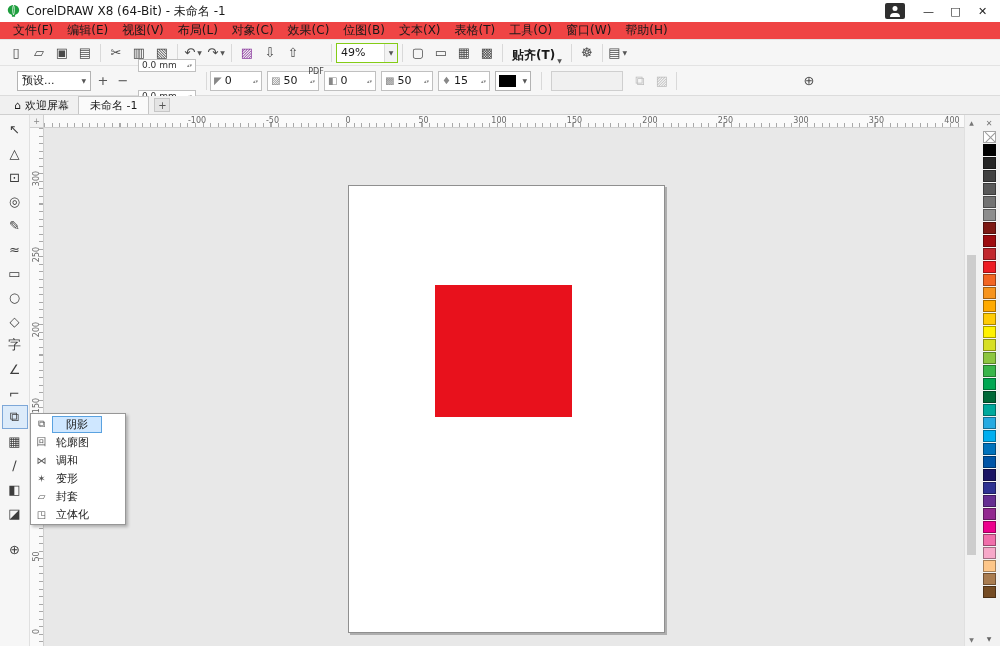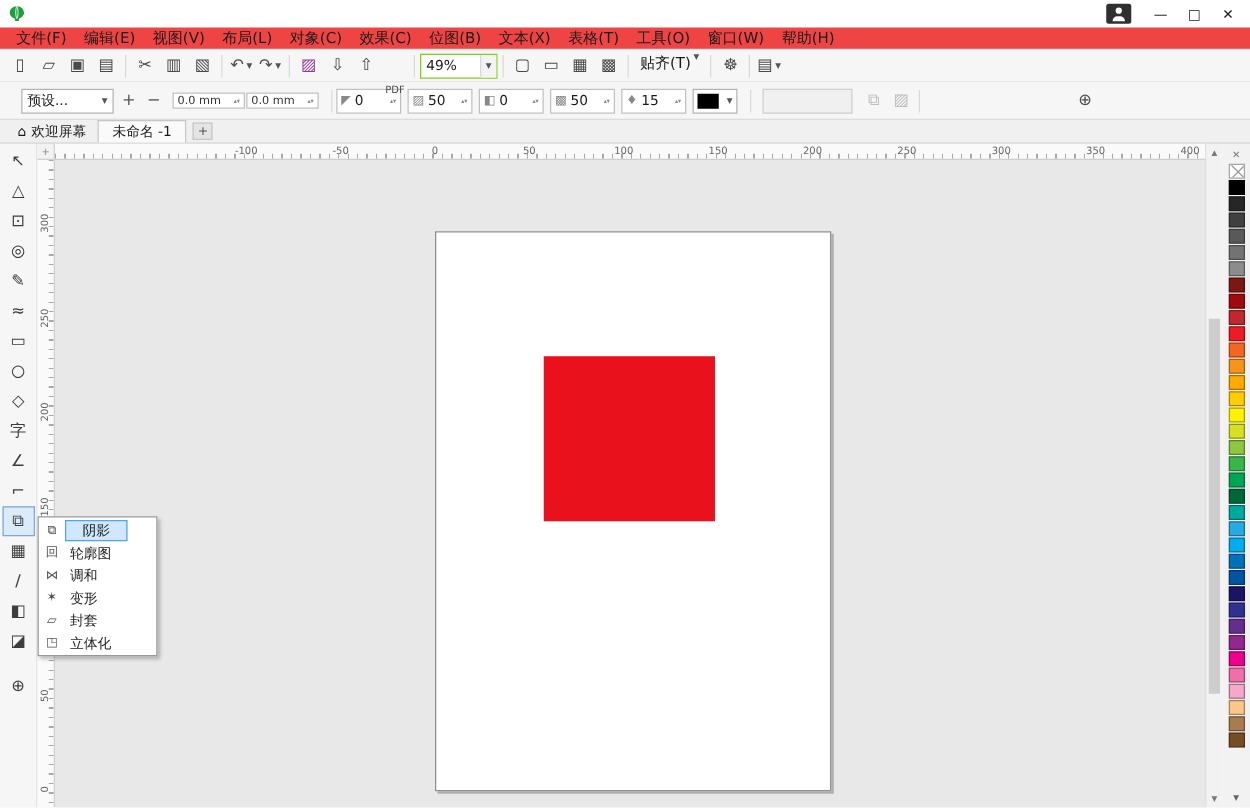--- a/index.html
+++ b/index.html
@@ -22,28 +22,28 @@
   .menu-item { padding:0 7px; font-size:12px; height:100%; display:flex; align-items:center; white-space:nowrap; }
 
   
   .toolbar { height:26px; background:#f6f6f6; border-bottom:1px solid #e3e3e3; display:flex; align-items:center; padding:0 5px; flex:none; gap:1px; }
   .tb-btn { min-width:22px; height:22px; display:flex; align-items:center; justify-content:center; font-size:13px; color:#4a4a4a; border-radius:2px; position:relative; }
   .tb-btn.small-text { font-size:8px; font-weight:normal;margin-top:38px; }
   .tb-sep { width:1px; height:18px; background:#d9d9d9; margin:0 3px; flex:none; }
   .dd-arrow { font-size:6px; color:#555; margin-left:2px; }
   .zoom-box { width:62px; height:20px; background:#fff; border:1px solid #84cc16; display:flex; align-items:center; font-size:11px; padding-left:4px; }
   .zoom-box .dd { margin-left:auto; width:13px; height:100%; border-left:1px solid #d9d9d9; display:flex; align-items:center; justify-content:center; font-size:6px; background:#f3f3f3; color:#555; }
-  .snap-dd { display:flex; align-items:flex-start; font-size:12px; padding:0 5px; height:22px; white-space:nowrap; }
+  .snap-dd { display:flex; align-items:flex-end; font-size:12px; padding:0 5px; height:22px; white-space:nowrap;font-weight:bold; }
 
   
   .propbar { height:30px; background:#f6f6f6; border-bottom:1px solid #dcdcdc; display:flex; align-items:center; padding:0 17px; flex:none; }
   .preset-box { width:74px; height:20px; background:#fff; border:1px solid #b3b3b3; display:flex; align-items:center; font-size:11px; padding:0 4px; flex:none; }
   .preset-box .dd { margin-left:auto; font-size:6px; color:#555; }
   .pm-btn { width:16px; height:16px; display:flex; align-items:center; justify-content:center; font-size:13px; color:#555; margin-left:4px; flex:none; }
-  .offset-stack { display:flex; flex-direction:row; gap:1px; margin:0 7px; flex:none; }
+  .offset-stack { display:flex; flex-direction:column; gap:18px; margin:0 7px; flex:none; }
   .mini-field { width:58px; height:13px; background:#fff; border:1px solid #c0c0c0; font-size:9px; display:flex; align-items:center; padding:0 3px; color:#333; }
   .mini-field .spin { margin-left:auto; font-size:5px; color:#888; }
   .fields-wrap { display:flex; align-items:center; }
   .val-field { width:52px; height:20px; background:#fff; border:1px solid #c0c0c0; font-size:11px; display:flex; align-items:center; gap:3px; padding:0 3px; margin-right:5px; flex:none; }
   .val-field .ic { font-size:10px; color:#888; }
   .val-field .spin { margin-left:auto; font-size:5px; color:#888; }
   .color-dd { width:36px; height:20px; border:1px solid #b3b3b3; background:#fff; display:flex; align-items:center; margin-right:7px; flex:none; }
   .color-dd .sw { width:17px; height:12px; background:#000; margin-left:3px; }
   .color-dd .dd { margin-left:auto; font-size:6px; padding-right:3px; color:#555; }
   .disabled-combo { width:72px; height:20px; border:1px solid #cfcfcf; background:#f0f0f0; margin:0 6px; flex:none; }
@@ -105,20 +105,21 @@
 
 <div id="app">
 
   <div class="titlebar">
     <span class="app-logo">
       <svg width="15" height="15" viewBox="0 0 15 15">
           <path d="M7.5 1 C4 1 1.8 3.6 1.8 6.2 C1.8 8.8 4.3 10.4 5.9 10.9 L5.9 12.8 L9.1 12.8 L9.1 10.9 C10.7 10.4 13.2 8.8 13.2 6.2 C13.2 3.6 11 1 7.5 1 Z" fill="#1e9e3e"></path>
           <path d="M7.5 1 C6.4 2.6 6.2 8.9 7.5 10.9 M7.5 1 C8.6 2.6 8.8 8.9 7.5 10.9" stroke="#ffffff" stroke-width="0.7" fill="none"></path>
         </svg>
     </span>
+    <span class="title-text">CorelDRAW X8 (64-Bit) - 未命名 -1</span>
     <span class="title-spacer"></span>
     <span class="account-btn"></span>
     <span class="win-btn">—</span>
     <span class="win-btn">□</span>
     <span class="win-btn">✕</span>
   </div>
 
   <div class="menubar">
       <div class="menu-item">文件(F)</div>
       <div class="menu-item">编辑(E)</div>

